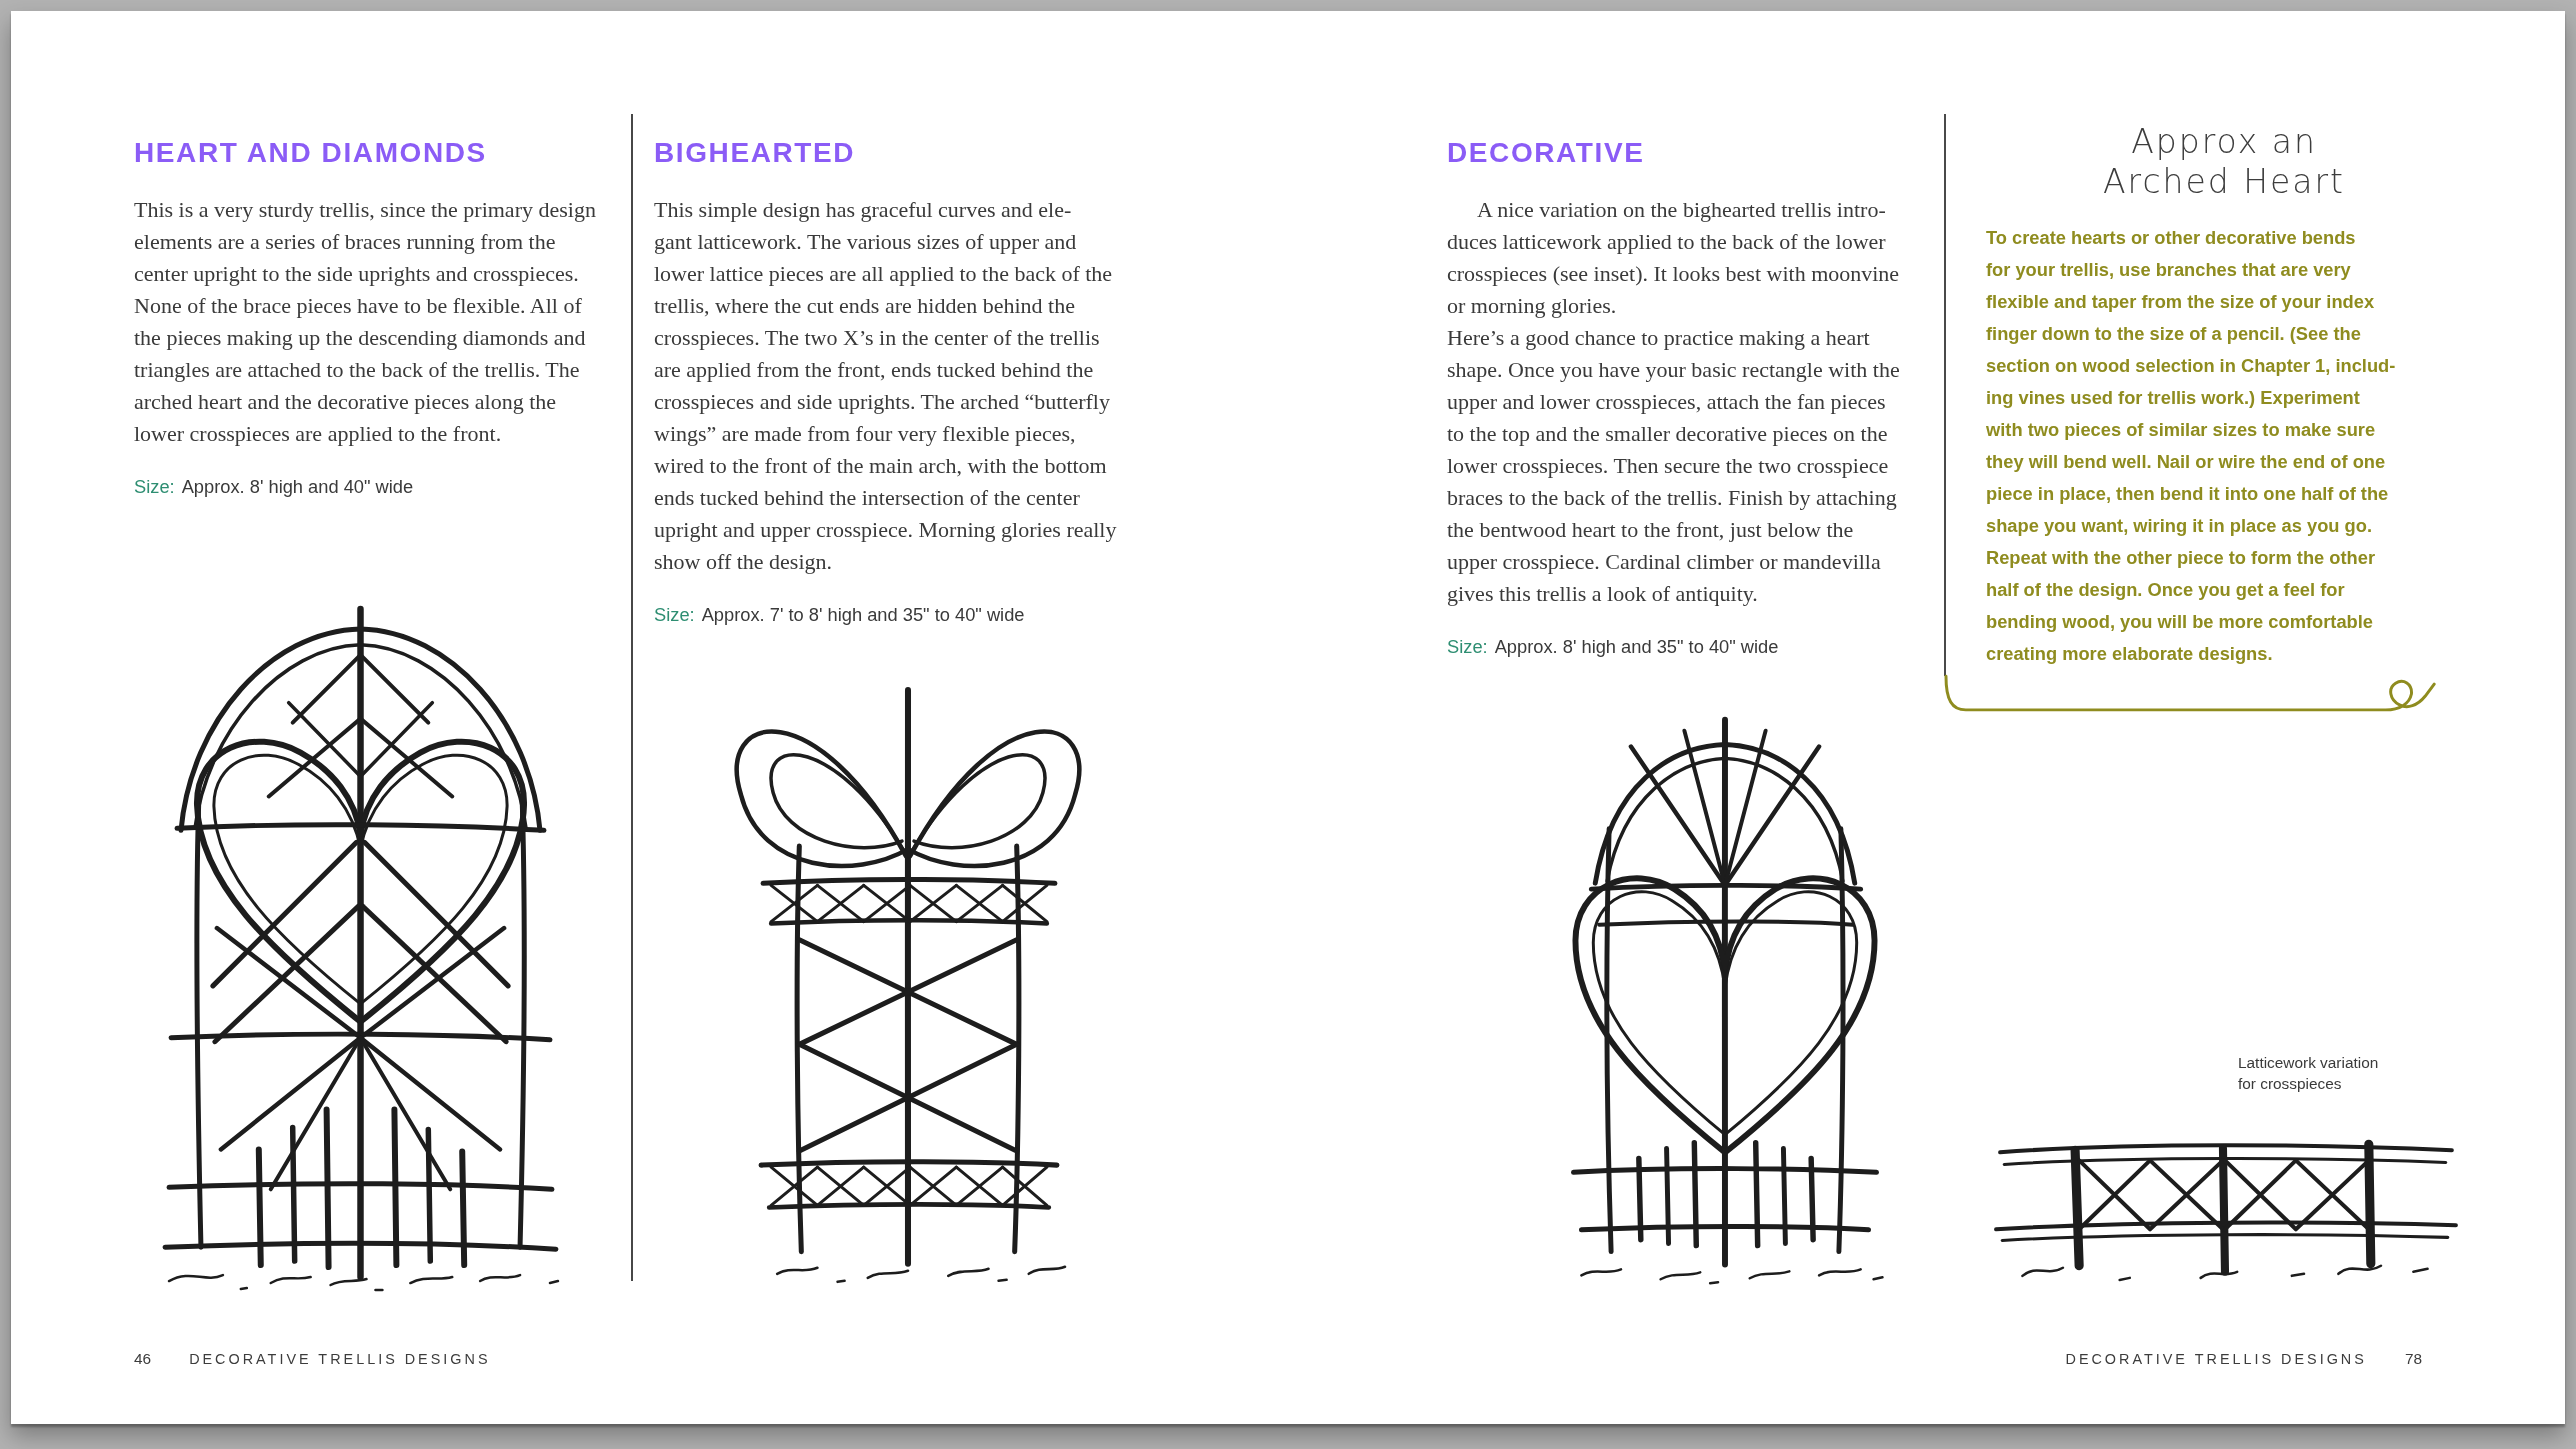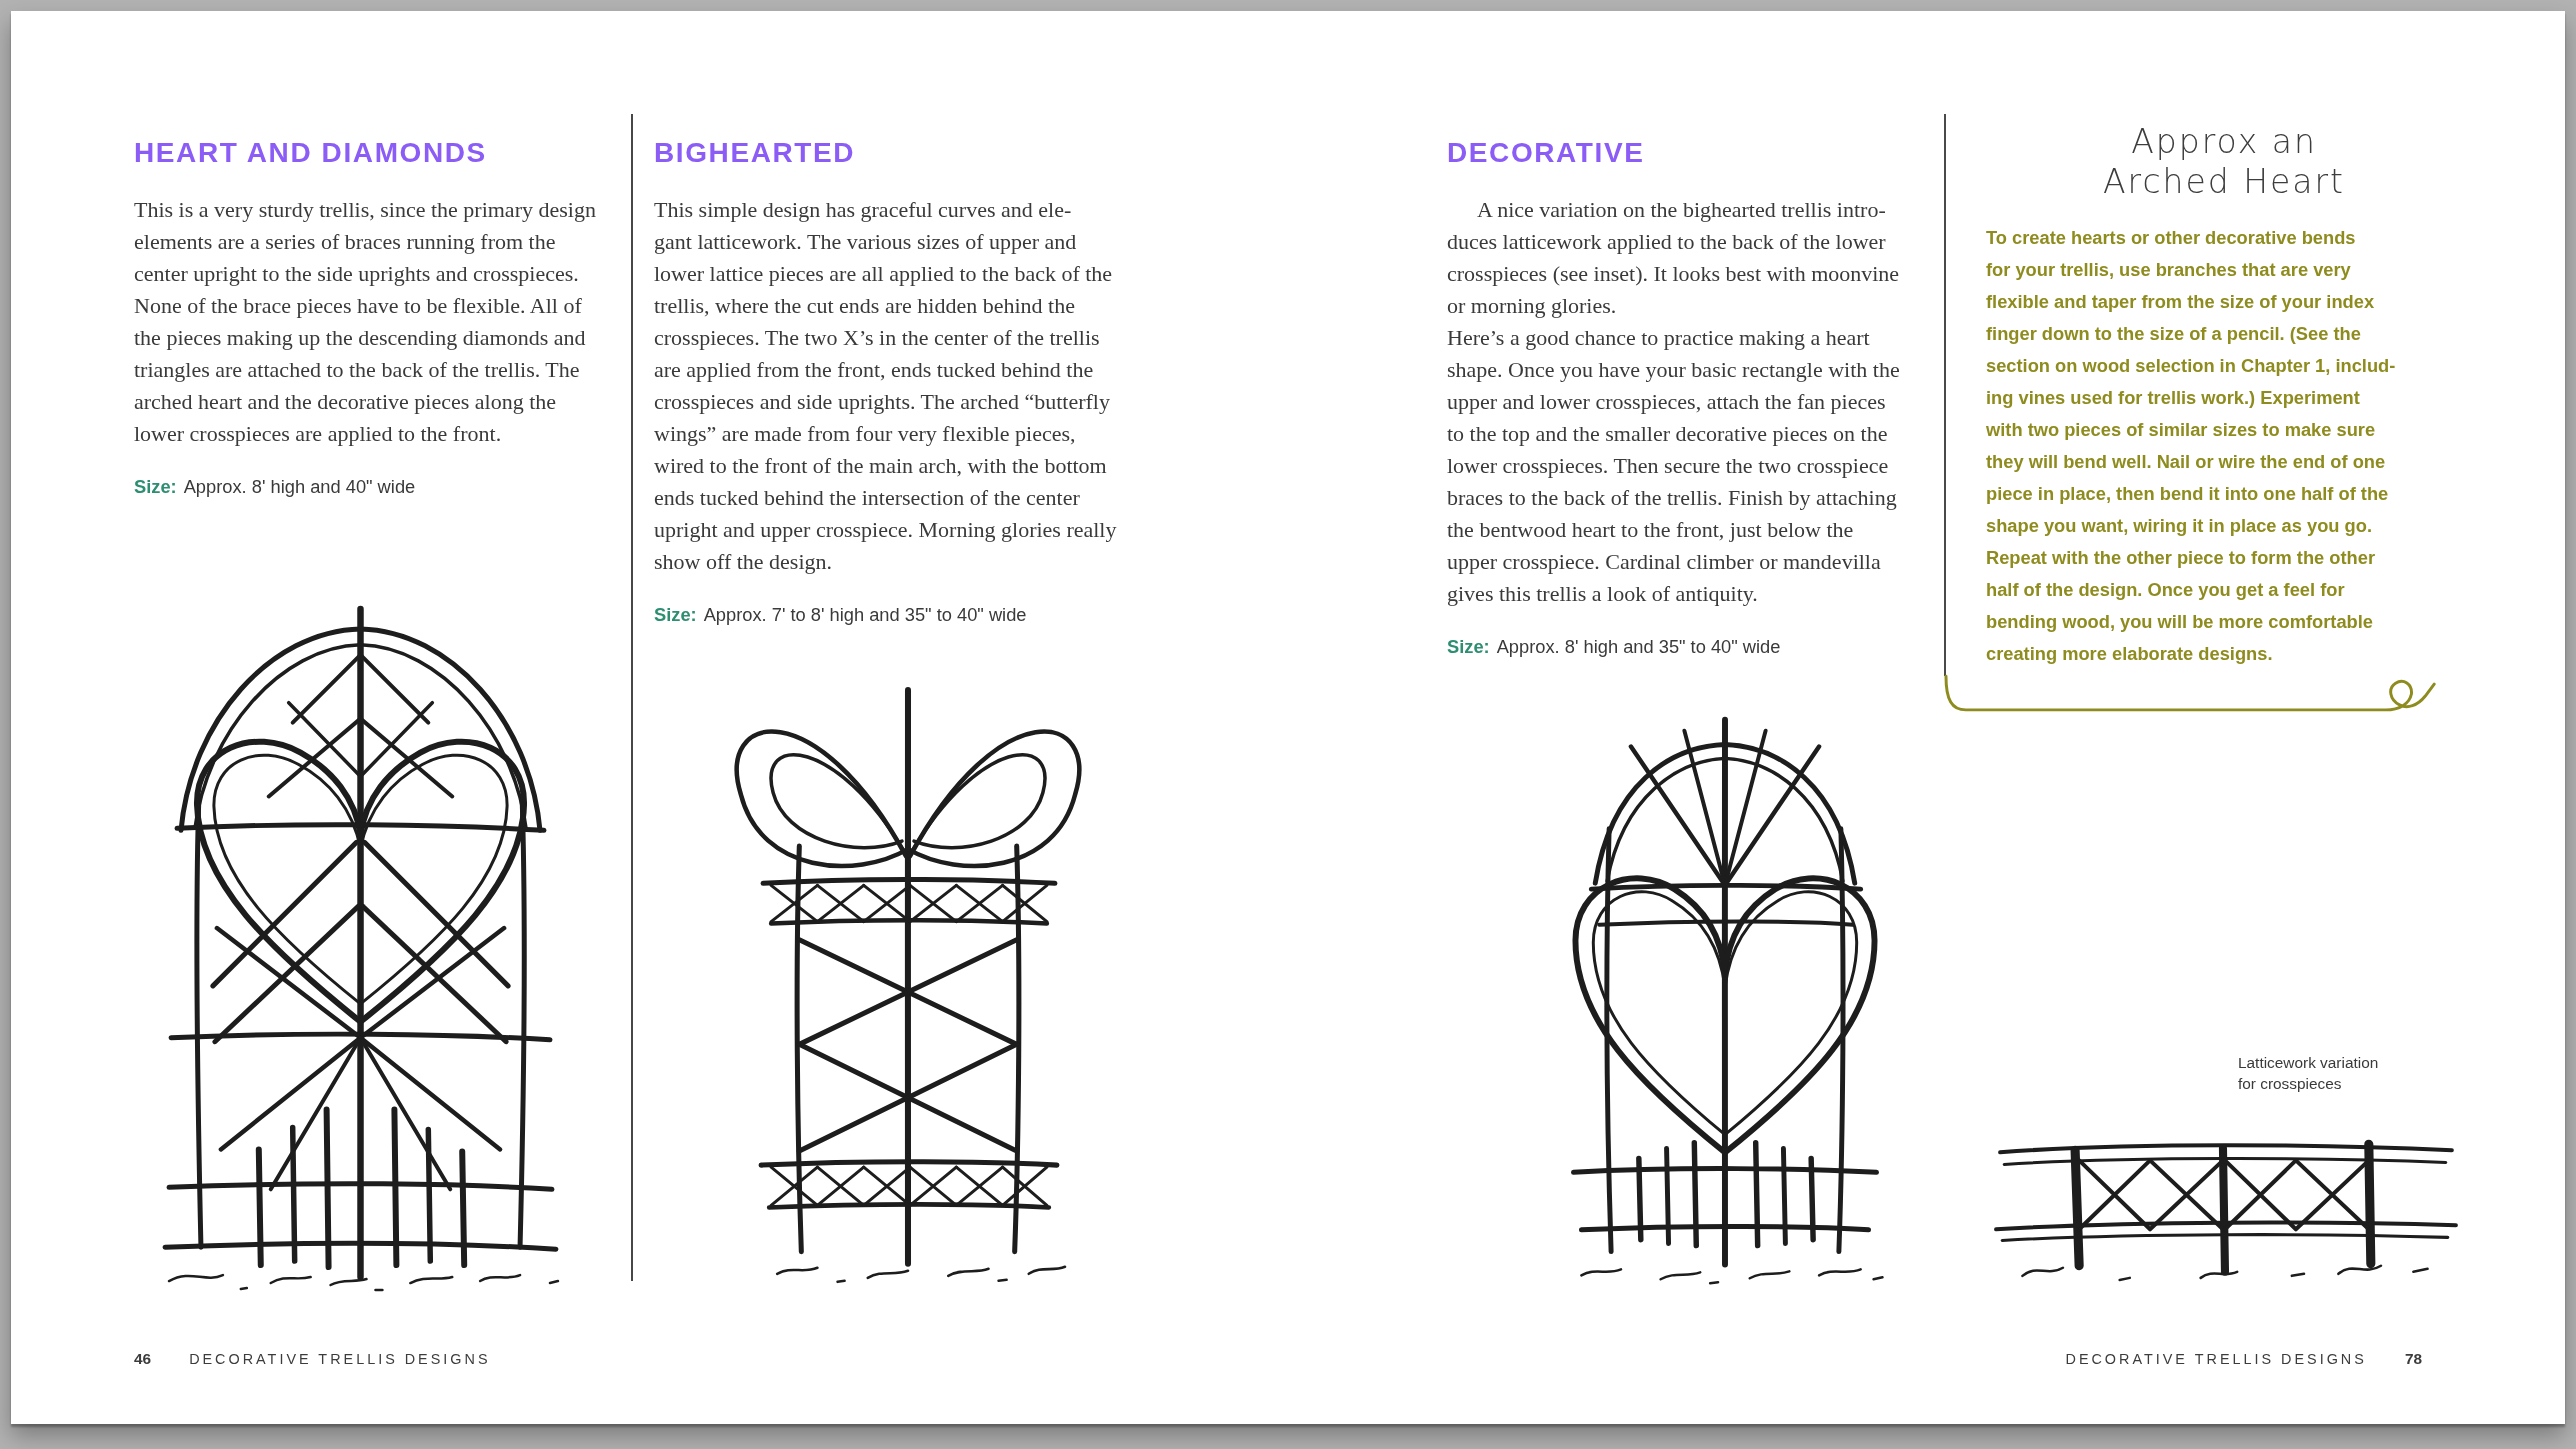--- a/index.html
+++ b/index.html
@@ -21,21 +21,21 @@
   .col3{left:1436px;}
   h2.sec-title{
     margin:0 0 24px 0;font-size:28px;line-height:34px;font-weight:700;
     letter-spacing:1.6px;color:#8b5cf6;
   }
   p.body{
     margin:0;font-size:22px;line-height:32px;white-space:pre-line;color:#3a3a3a;font-family:Liberation Serif, serif;
   }
   p.body.indent{text-indent:30px;}
   p.size{margin:22px 0 0 0;font-size:18.3px;line-height:30px;color:#3a3a3a;}
-  .size-label{font-weight:700;color:#2e8e72;}
+  .size-label{font-weight:400;color:#2e8e72;}
   .size-value{margin-left:7px;}
   .divider{
     position:absolute;left:620px;top:103px;width:2px;height:1167px;background:#474747;
   }
   
   .sidebar{position:absolute;left:1933px;top:103px;width:551px;height:606px;}
   .sidebar-vrule{position:absolute;left:0;top:0;width:2px;height:562px;background:#4a4a4a;}
   .sidebar-inner{position:absolute;left:42px;top:8px;width:476px;}
   .sidebar-title{
     margin:0 0 20px 0;text-align:center;font-family:"DejaVu Sans",sans-serif;
@@ -54,21 +54,21 @@
   .illus3{left:1496px;top:684px;width:436px;height:614px;}
   .illus4{left:1977px;top:1100px;width:476px;height:194px;}
   .illus svg{width:100%;height:100%;display:block;}
   .ink{stroke:#1d1d1d;fill:none;stroke-linecap:round;stroke-linejoin:round;}
   .caption{
     position:absolute;left:2227px;top:1041px;width:238px;
     font-size:15.4px;line-height:21px;color:#3a3a3a;white-space:pre-line;
   }
   
   .footer{position:absolute;top:1339px;font-size:14.4px;color:#3c3c3c;letter-spacing:3px;}
-  .footer .pn{font-weight:700;font-size:15.4px;letter-spacing:0;}
+  .footer .pn{font-weight:400;font-size:15.4px;letter-spacing:0;}
   .footer-left{left:123px;}
   .footer-left .pn{margin-right:38px;}
   .footer-right{right:143px;}
   .footer-right .pn{margin-left:38px;}
 </style>
 </head>
 <body>
 
 <div class="spread">
 

